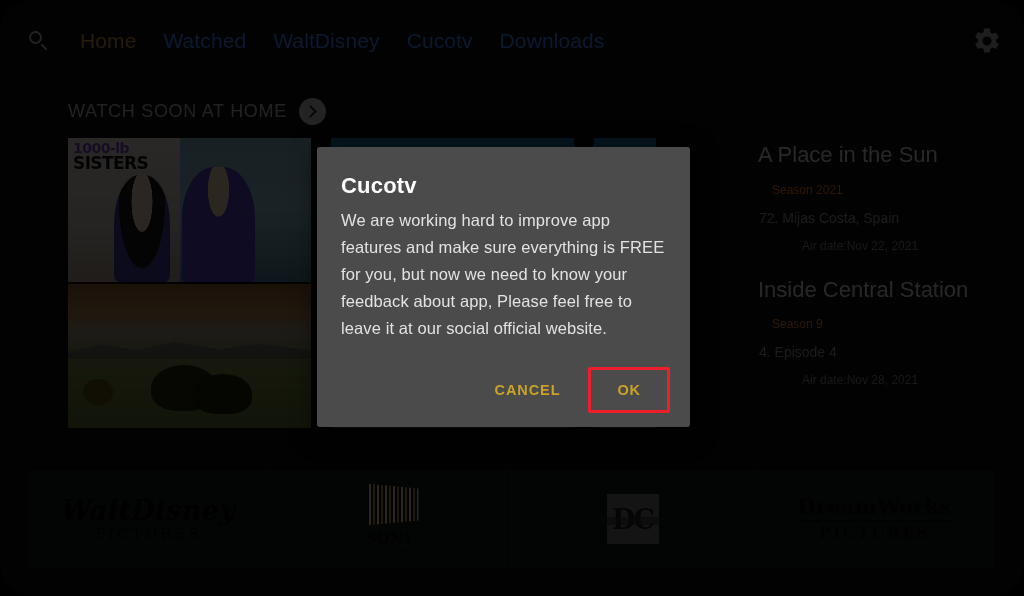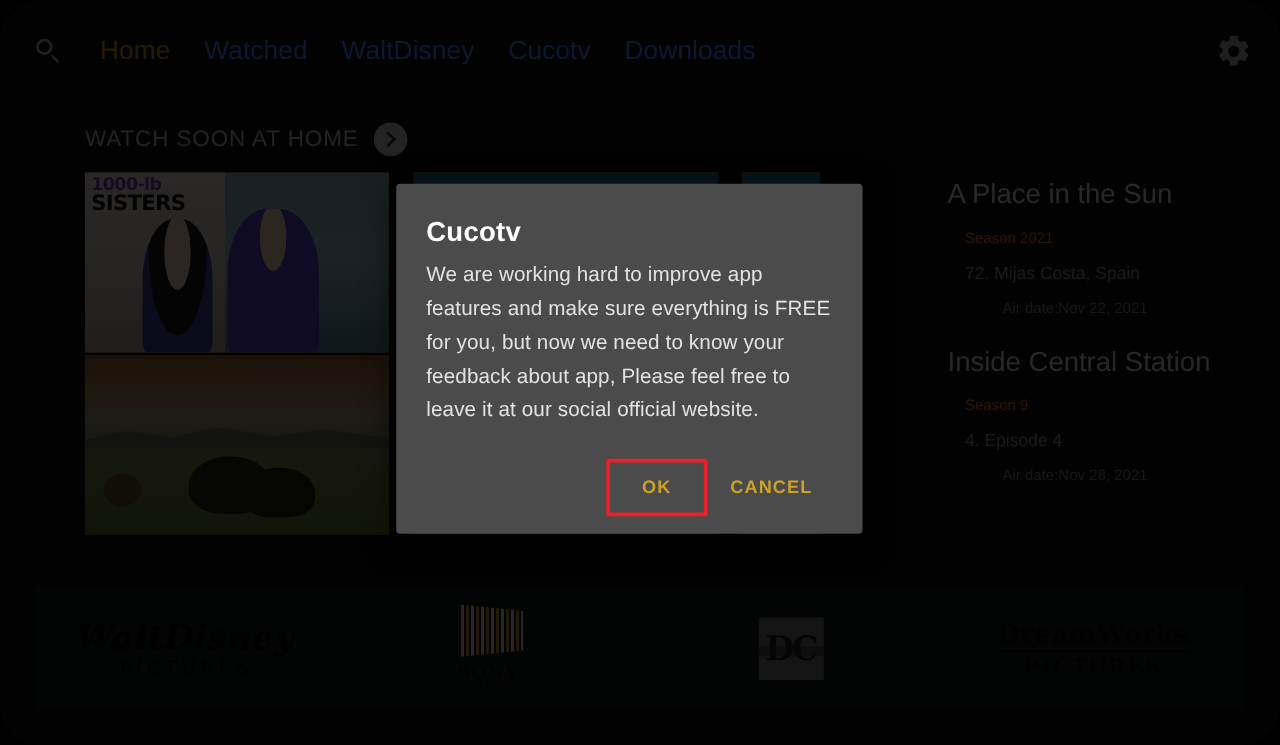--- a/index.html
+++ b/index.html
@@ -262,21 +262,21 @@
   }
   .d-season {
     font-size: 12px;
     color: #f97316;
     margin-left: 14px;
     margin-bottom: 13px;
   }
   .d-episode {
     font-size: 14px;
     color: #8e8e8e;
-    margin-left: 14px;
+    margin-left: 1px;
     margin-bottom: 13px;
   }
   .d-airdate {
     font-size: 12px;
     color: #7e7e7e;
     margin-left: 44px;
   }
 
   
   .studios {
@@ -559,18 +559,18 @@
     </div>
 
   </div>
 
   <div class="scrim"></div>
 
   <div class="dialog">
     <div class="dlg-title">Cucotv</div>
     <div class="dlg-body">We are working hard to improve app features and make sure everything is FREE for you, but now we need to know your feedback about app, Please feel free to leave it at our social official website.</div>
     <div class="dlg-actions">
+      <button class="dlg-btn">CANCEL</button>
       <button class="dlg-btn highlighted">OK</button>
-      <button class="dlg-btn">CANCEL</button>
     </div>
   </div>
 
 </div>
 
 </body></html>

